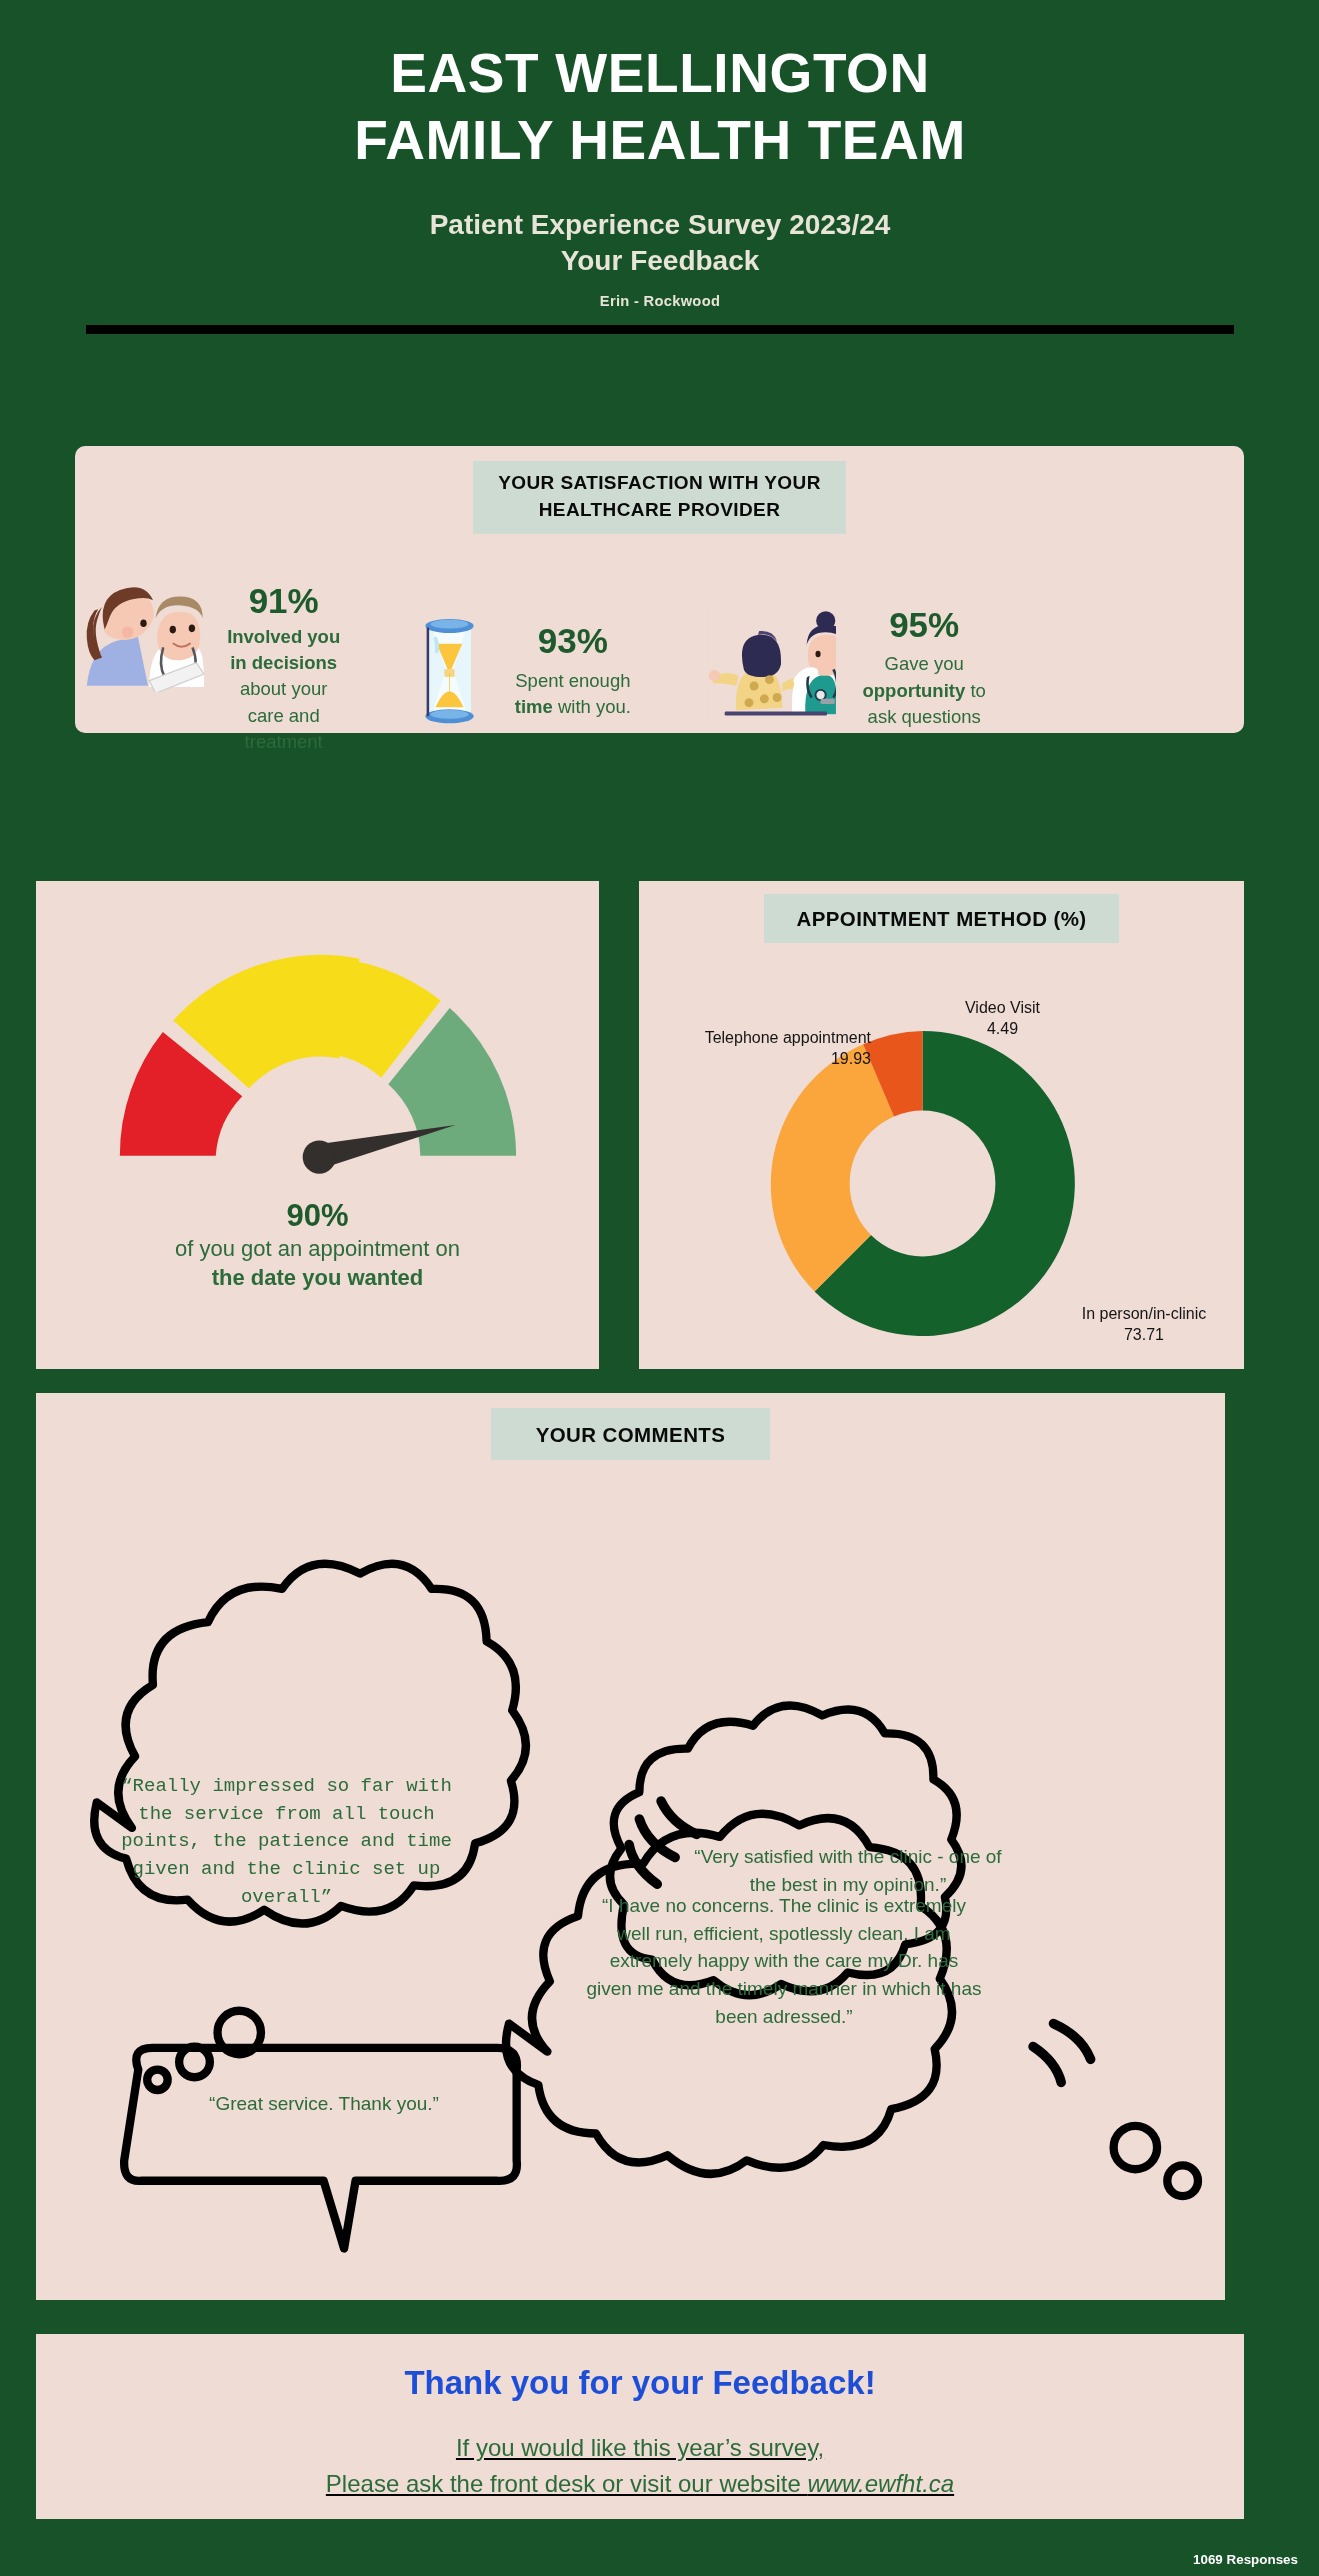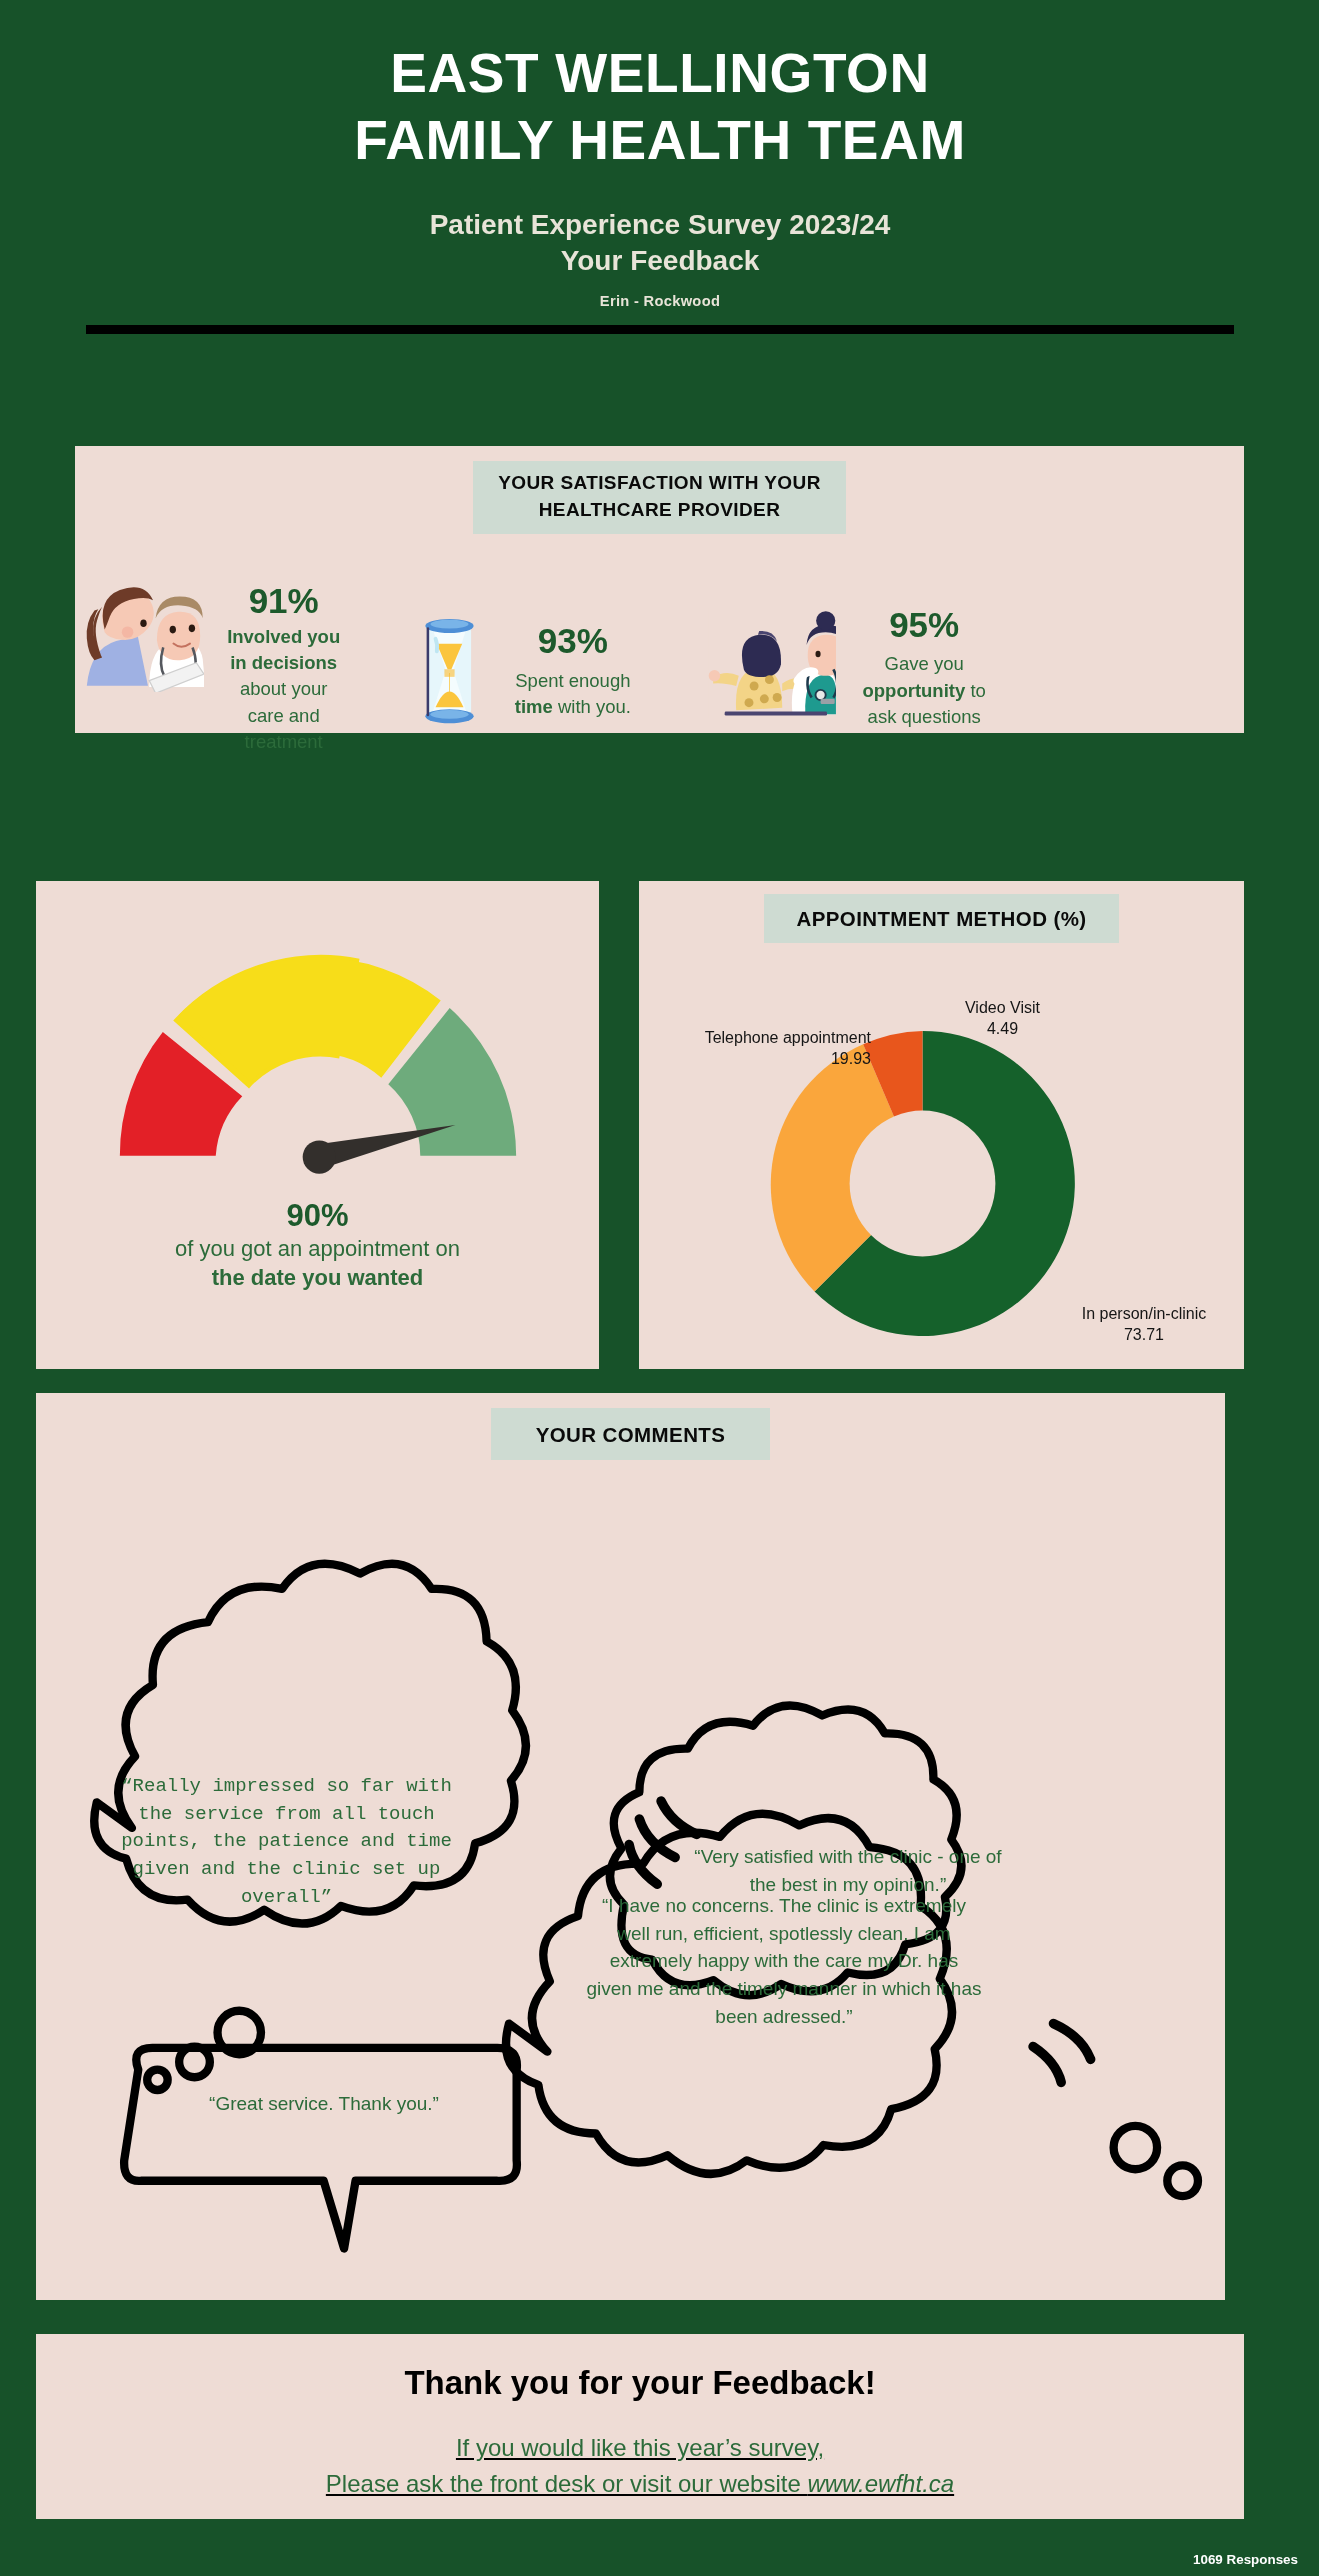--- a/index.html
+++ b/index.html
@@ -66,21 +66,21 @@
     font-size: 19px;
     font-weight: bold;
     letter-spacing: 0.4px;
     line-height: 1.42;
   }
 
   
   .panel-satisfaction {
     position: absolute;
     left: 75px; top: 446px;
-    width: 1169px; height: 287px;
+    width: 1169px; height: 287px; border-radius: 10px;
   }
   .sat-chip-wrap { text-align: center; padding-top: 15.3px; }
   .sat-row {
     position: absolute;
     left: 0; top: 125px;
     width: 100%;
     display: flex;
     align-items: center;
   }
   .sat-item { display: flex; align-items: flex-start; }
@@ -149,21 +149,21 @@
   }
 
   
   .panel-footer {
     position: absolute;
     left: 36px; top: 2334px;
     width: 1208px; height: 185px;
     text-align: center;
   }
   .thanks {
-    color: #000000;
+    color: #1d4ed8;
     font-size: 33px;
     font-weight: bold;
     padding-top: 29px;
     line-height: 1.2;
   }
   .footer-line {
     color: #2C6B3A;
     font-size: 24px;
     line-height: 1.5;
   }

